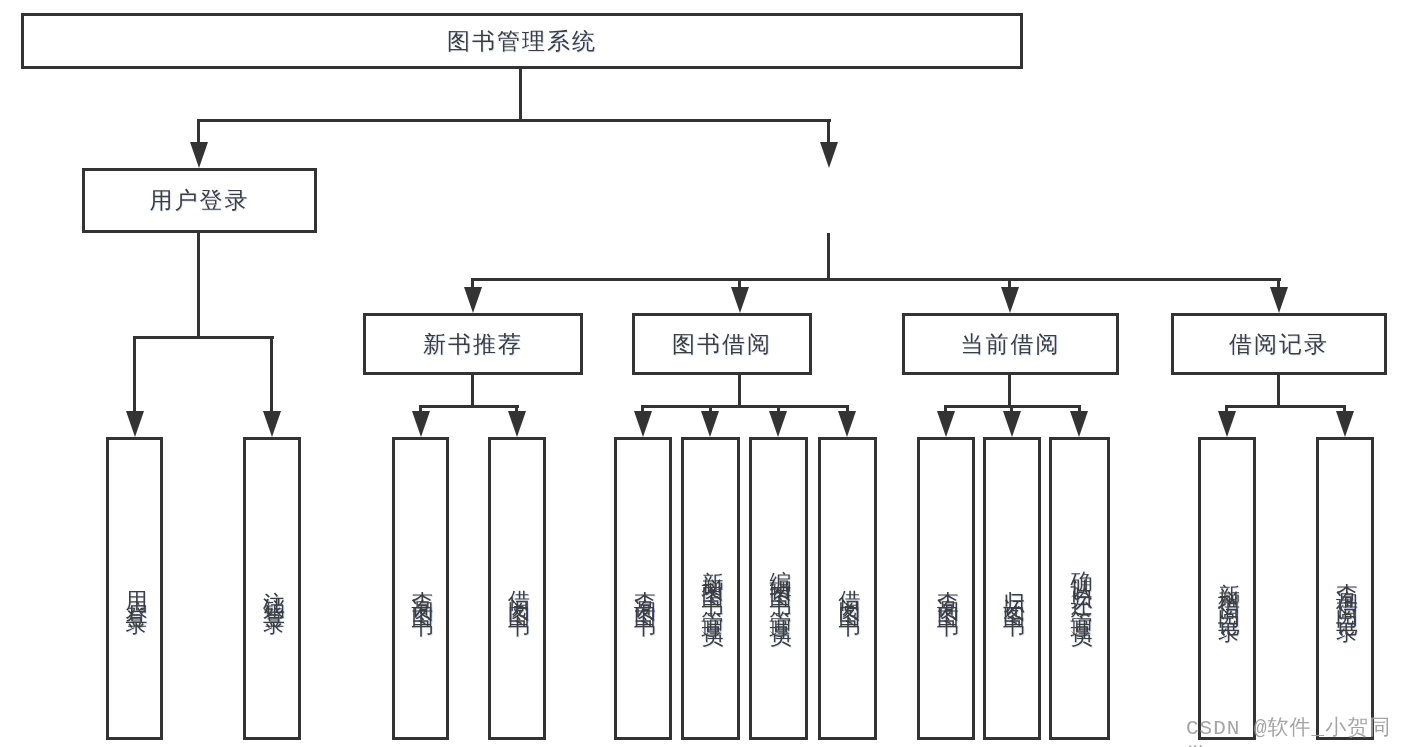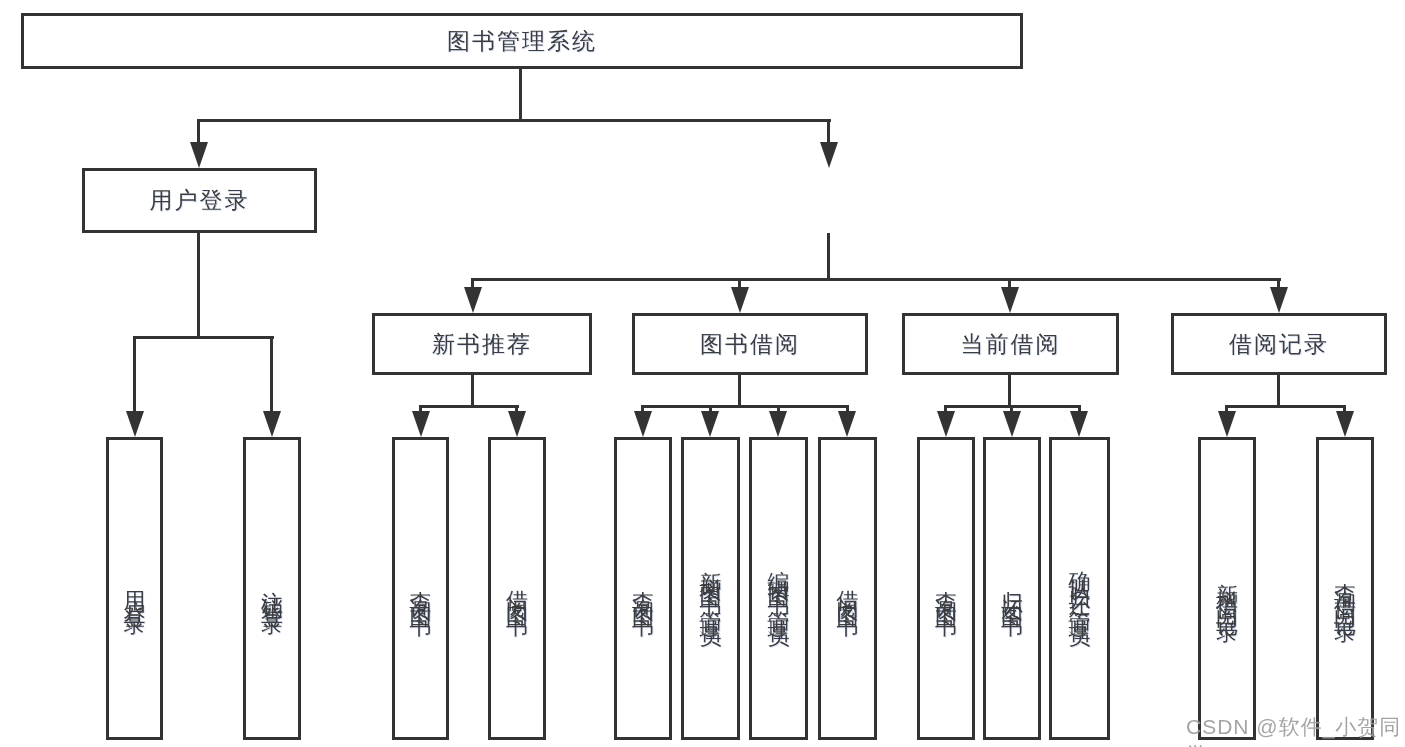--- a/index.html
+++ b/index.html
@@ -5,21 +5,21 @@
   :root{
     --line:#333333;
     --text:#3d3d3d;
     --watermark:#9b9b9b;
     --background:#ffffff;
   }
   html,body{margin:0;padding:0;background:var(--background);}
   .canvas{
     position:relative;width:1405px;height:747px;overflow:hidden;
     background:var(--background);
-    font-family:Liberation Sans, sans-serif;
+    font-family:Liberation Mono, monospace;
     color:var(--text);
   }
   
   .hl{position:absolute;height:3px;background:var(--line);}
   .vl{position:absolute;width:3px;background:var(--line);}
   .arrow{position:absolute;width:0;height:0;
          border-left:9px solid transparent;border-right:9px solid transparent;
          border-top:26px solid var(--line);}
   
   .box{position:absolute;box-sizing:border-box;border:3px solid var(--line);
@@ -106,24 +106,24 @@
   <div class="arrow" style="left:1336px;top:411px"></div>
 
   <div class="box hbox" style="left:21px;top:13px;width:1002px;height:56px">
     <span>图书管理系统</span>
   </div>
 
   <div class="box hbox" style="left:82px;top:168px;width:235px;height:65px">
     <span>用户登录</span>
   </div>
 
-  <div class="box hbox" style="left:372px;top:313px;width:220px;height:62px">
+  <div class="box hbox" style="left:363px;top:313px;width:220px;height:62px">
     <span>新书推荐</span>
   </div>
-  <div class="box hbox" style="left:632px;top:313px;width:236px;height:62px">
+  <div class="box hbox" style="left:632px;top:313px;width:180px;height:62px">
     <span>图书借阅</span>
   </div>
   <div class="box hbox" style="left:902px;top:313px;width:217px;height:62px">
     <span>当前借阅</span>
   </div>
   <div class="box hbox" style="left:1171px;top:313px;width:216px;height:62px">
     <span>借阅记录</span>
   </div>
 
   <div class="box leaf" style="left:106px;width:57px">

